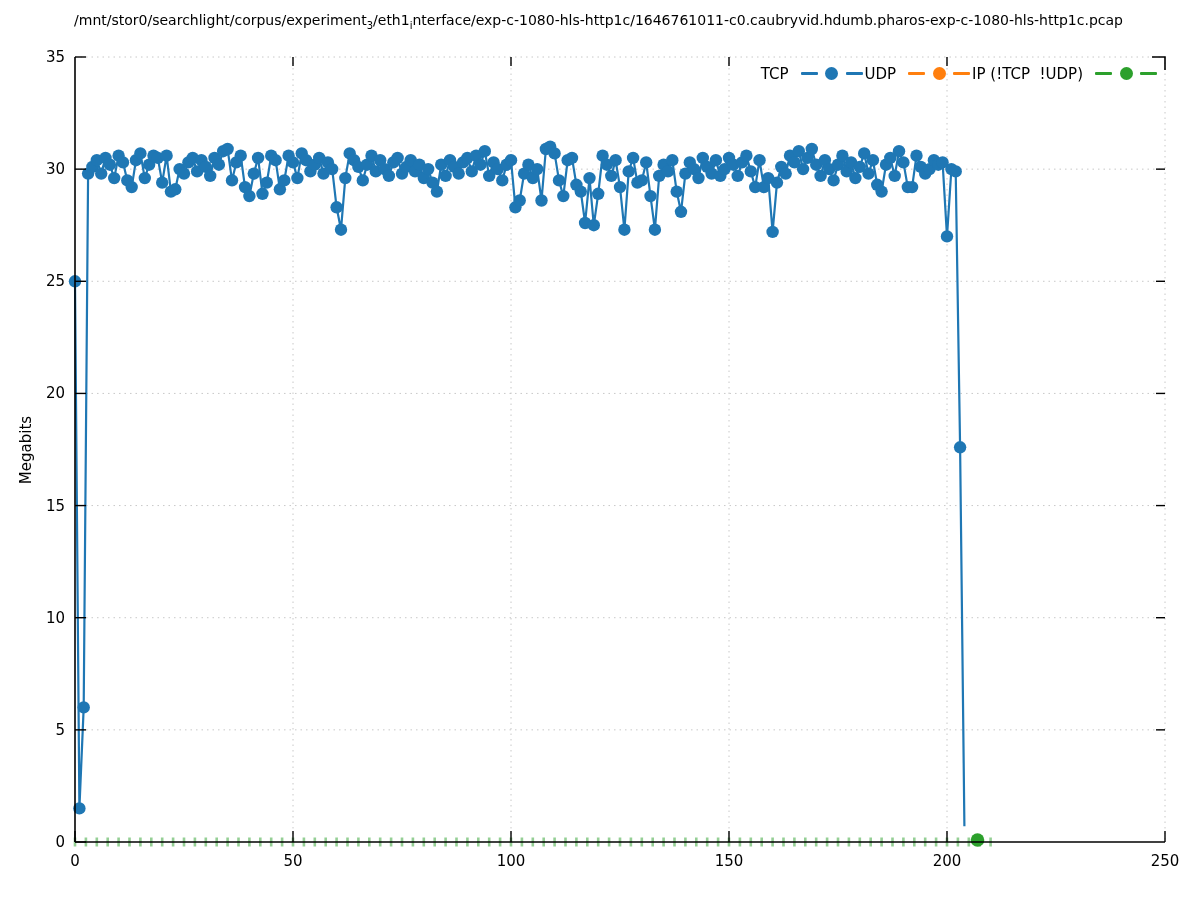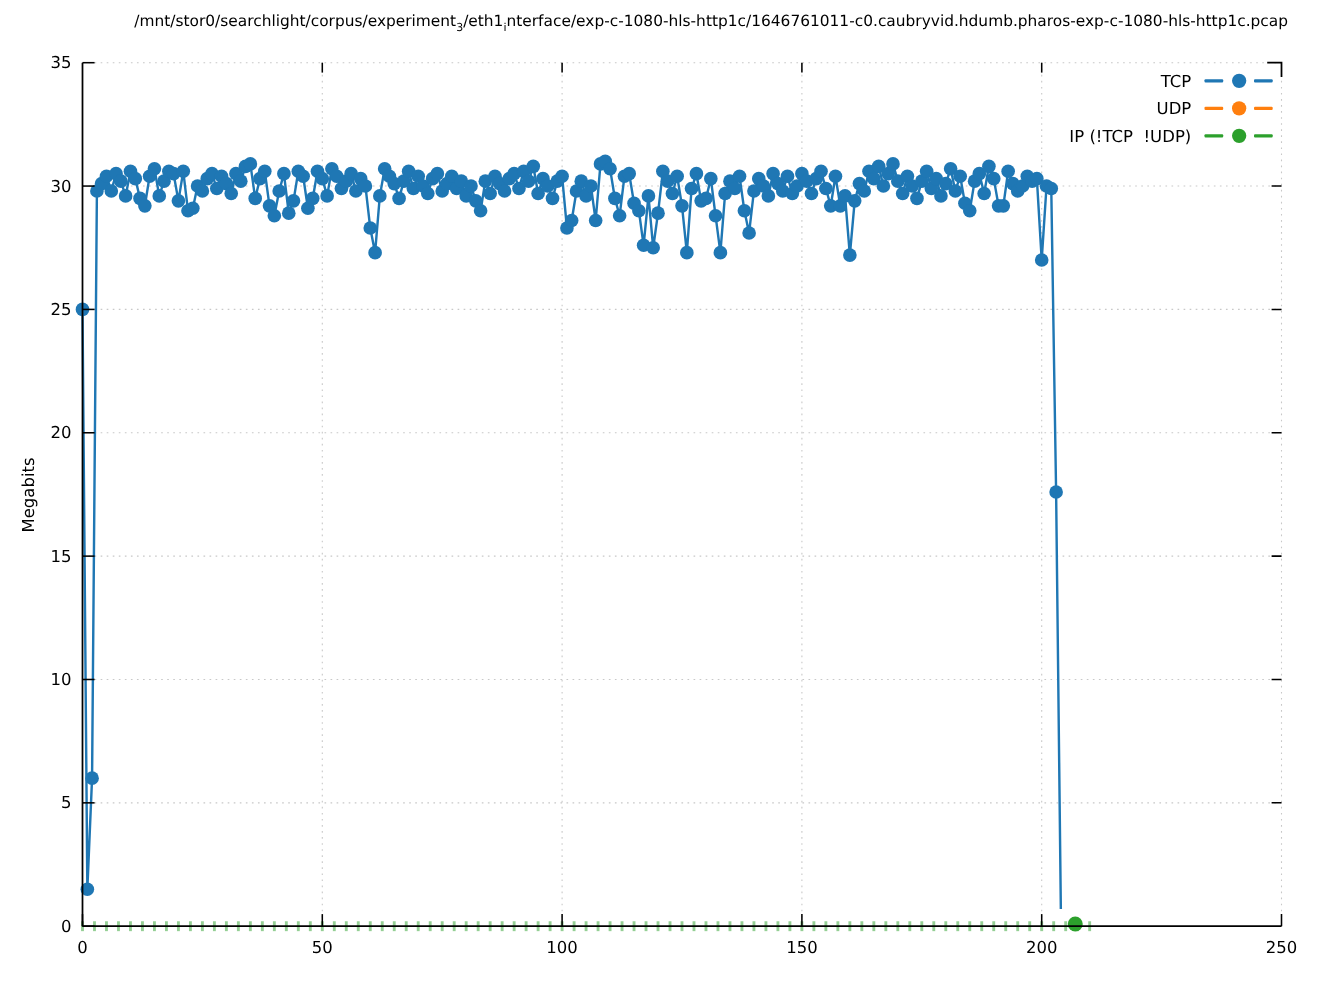--- a/index.html
+++ b/index.html
@@ -1,27 +1,27 @@
 <!DOCTYPE html>
 <html><head>
 <meta charset="utf-8">
 <style>
   * { margin:0; padding:0; box-sizing:border-box; }
   html,body { width:1197px; height:900px; background:#ffffff; overflow:hidden;
               font-family:"DejaVu Sans", "Liberation Sans", sans-serif; }
   #canvas { position:relative; width:1197px; height:900px; background:#fff; }
   #plot-svg { position:absolute; left:0; top:0; }
   .chart-title { position:absolute; top:12px; left:50%; transform:translateX(-50%);
-                 white-space:nowrap; font-size:14px; color:#000;margin-left:48px; }
+                 white-space:nowrap; font-size:14px; color:#000; }
   .chart-title sub { font-size:10px; }
   .y-axis-label { position:absolute; left:-24px; top:441px; width:100px; text-align:center;
                   transform:rotate(-90deg); font-size:15px; color:#000; }
   .x-axis-label { position:absolute; left:75px; width:1090px; top:874px; text-align:center;
                   font-size:15px; color:#000; }
-  .legend { position:absolute; top:62px; right:40px; display:flex; flex-direction:column; gap:2px; }
+  .legend { position:absolute; top:62px; right:40px; display:flex; flex-direction:row; gap:2px; }
   .legend-row { display:flex; align-items:center; justify-content:flex-end; height:23px; }
   .legend-label { font-size:15px; color:#000; white-space:pre; margin-right:12px; }
   .legend-sample { display:flex; align-items:center; width:62px; justify-content:space-between; }
   .legend-dash { width:17px; height:3px; border-radius:1px; }
   .legend-dot { width:13px; height:13px; border-radius:50%; }
 </style>
 </head>
 <body>
 
 <div id="canvas">

